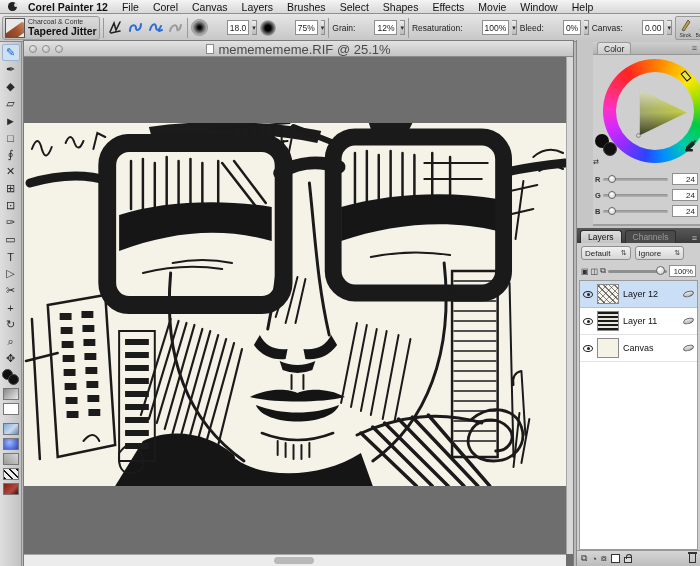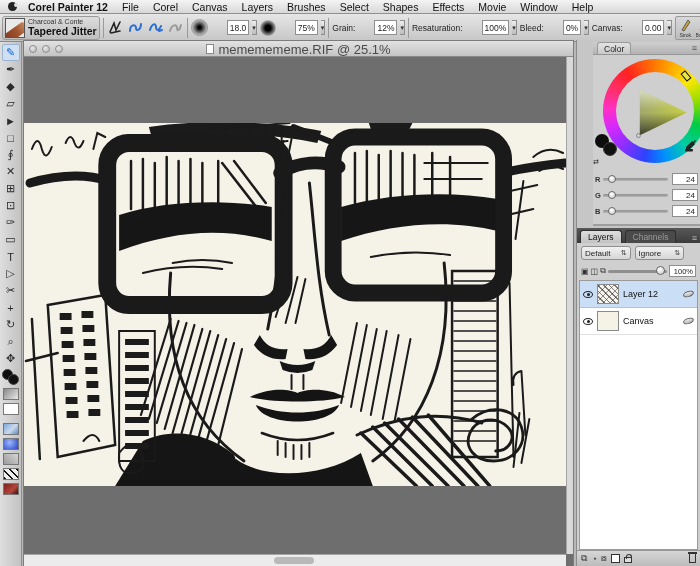--- a/index.html
+++ b/index.html
@@ -484,20 +484,26 @@
     </div>
     <div id="layers-list" class="abs">
       <div class="layer-row selected">
         <span class="eye"></span>
         <span class="layer-thumb thumb-sketch-light"></span>
         <span class="layer-name">Layer 12</span>
         <span class="layer-badge"></span>
       </div>
       <div class="layer-row">
         <span class="eye"></span>
+        <span class="layer-thumb thumb-sketch-dark"></span>
+        <span class="layer-name">Layer 11</span>
+        <span class="layer-badge"></span>
+      </div>
+      <div class="layer-row">
+        <span class="eye"></span>
         <span class="layer-thumb thumb-canvas"></span>
         <span class="layer-name">Canvas</span>
         <span class="layer-badge"></span>
       </div>
     </div>
     <div id="layers-bottombar" class="abs">
       <span class="bb-ico">⧉</span>
       <span class="bb-ico">◔</span>
       <span class="bb-ico">⧇</span>
       <span class="mask-ico"></span>

